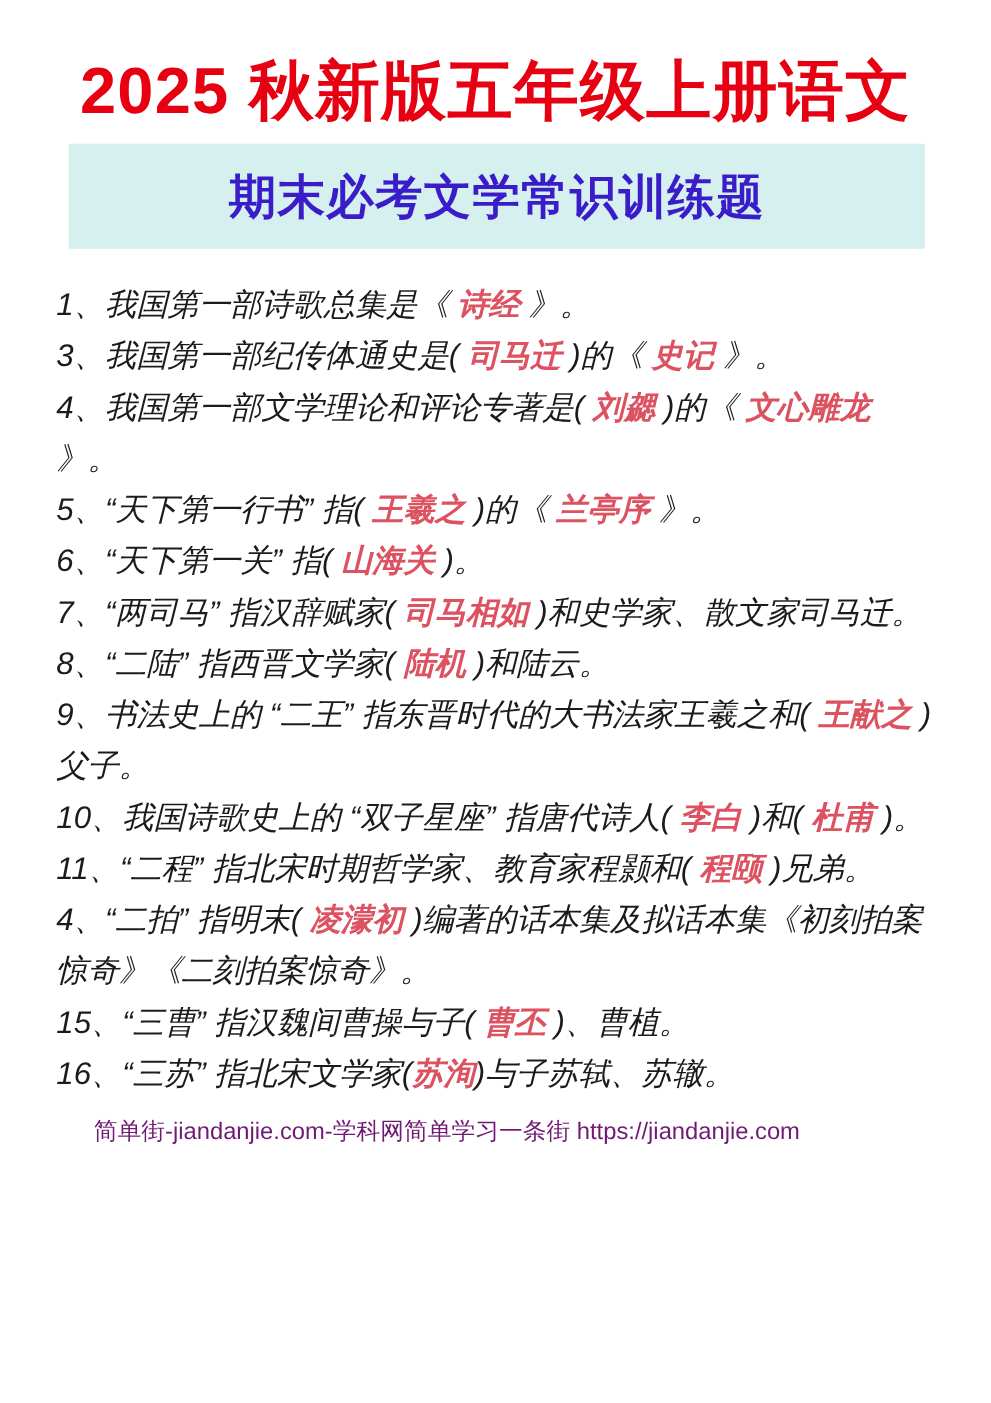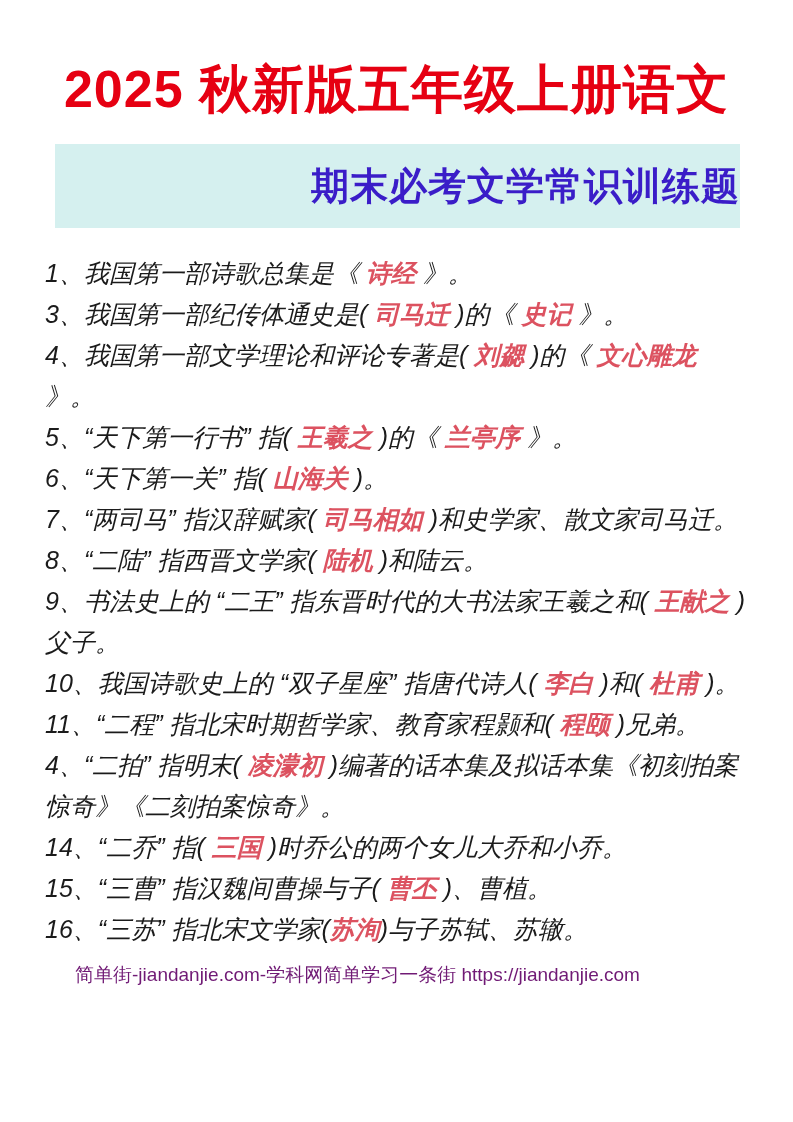--- a/index.html
+++ b/index.html
@@ -11,38 +11,38 @@
     width: 793px;
     height: 1122px;
     overflow: hidden;
     font-family: "Liberation Sans", sans-serif;
     color: #1b1b1b;
   }
   .page {
     box-sizing: border-box;
     width: 793px;
     height: 950px;
-    padding-top: 60px;
+    padding-top: 44px;
     background: #ffffff;
   }
   .main-title {
     text-align: center;
     font-size: 52px;
     line-height: 58px;
     font-weight: bold;
     color: var(--title-color, #e60012);
     letter-spacing: 1px;
   }
   .banner {
-    margin: 26px 53px 0 55px;
+    margin: 13px 53px 0 55px;
     height: 84px;
     background: var(--banner-bg, #d5f0ef);
     display: flex;
     align-items: center;
-    justify-content: flex-end;
+    justify-content: center;
   }
   .subtitle {
     font-size: 38px;
     font-weight: bold;
     color: var(--subtitle-color, #3a1dc8);
     letter-spacing: 1px;
   }
   .questions {
     margin: 25px 43px 0 45px;
     font-size: 25px;
@@ -82,20 +82,19 @@
       <p class="question"><span>3、</span><span class="plain">我国第一部纪传体通史是( </span><span class="answer">司马迁</span><span class="plain"> )的《 </span><span class="answer">史记</span><span class="plain"> 》。</span></p>
       <p class="question"><span>4、</span><span class="plain">我国第一部文学理论和评论专著是( </span><span class="answer">刘勰</span><span class="plain"> )的《 </span><span class="answer">文心雕龙</span><span class="plain"> 》。</span></p>
       <p class="question"><span>5、</span><span class="plain">“天下第一行书” 指( </span><span class="answer">王羲之</span><span class="plain"> )的《 </span><span class="answer">兰亭序</span><span class="plain"> 》。</span></p>
       <p class="question"><span>6、</span><span class="plain">“天下第一关” 指( </span><span class="answer">山海关</span><span class="plain"> )。</span></p>
       <p class="question"><span>7、</span><span class="plain">“两司马” 指汉辞赋家( </span><span class="answer">司马相如</span><span class="plain"> )和史学家、散文家司马迁。</span></p>
       <p class="question"><span>8、</span><span class="plain">“二陆” 指西晋文学家( </span><span class="answer">陆机</span><span class="plain"> )和陆云。</span></p>
       <p class="question"><span>9、</span><span class="plain">书法史上的 “二王” 指东晋时代的大书法家王羲之和( </span><span class="answer">王献之</span><span class="plain"> )父子。</span></p>
       <p class="question"><span>10、</span><span class="plain">我国诗歌史上的 “双子星座” 指唐代诗人( </span><span class="answer">李白</span><span class="plain"> )和( </span><span class="answer">杜甫</span><span class="plain"> )。</span></p>
       <p class="question"><span>11、</span><span class="plain">“二程” 指北宋时期哲学家、教育家程颢和( </span><span class="answer">程颐</span><span class="plain"> )兄弟。</span></p>
       <p class="question"><span>4、</span><span class="plain">“二拍” 指明末( </span><span class="answer">凌濛初</span><span class="plain"> )编著的话本集及拟话本集《初刻拍案惊奇》《二刻拍案惊奇》。</span></p>
-      <p class="question"><span>14、</span><span class="plain">“二乔” 指( </span><span class="answer">三国</span><span class="plain"> )时乔公的两个女儿大乔和小乔。</span></p>
       <p class="question"><span>15、</span><span class="plain">“三曹” 指汉魏间曹操与子( </span><span class="answer">曹丕</span><span class="plain"> )、曹植。</span></p>
       <p class="question"><span>16、</span><span class="plain">“三苏” 指北宋文学家(</span><span class="answer">苏洵</span><span class="plain">)与子苏轼、苏辙。</span></p>
     </div>
 
   <div class="footer">简单街-jiandanjie.com-学科网简单学习一条街 https://jiandanjie.com</div>
 
 </div>
 
 </body></html>

